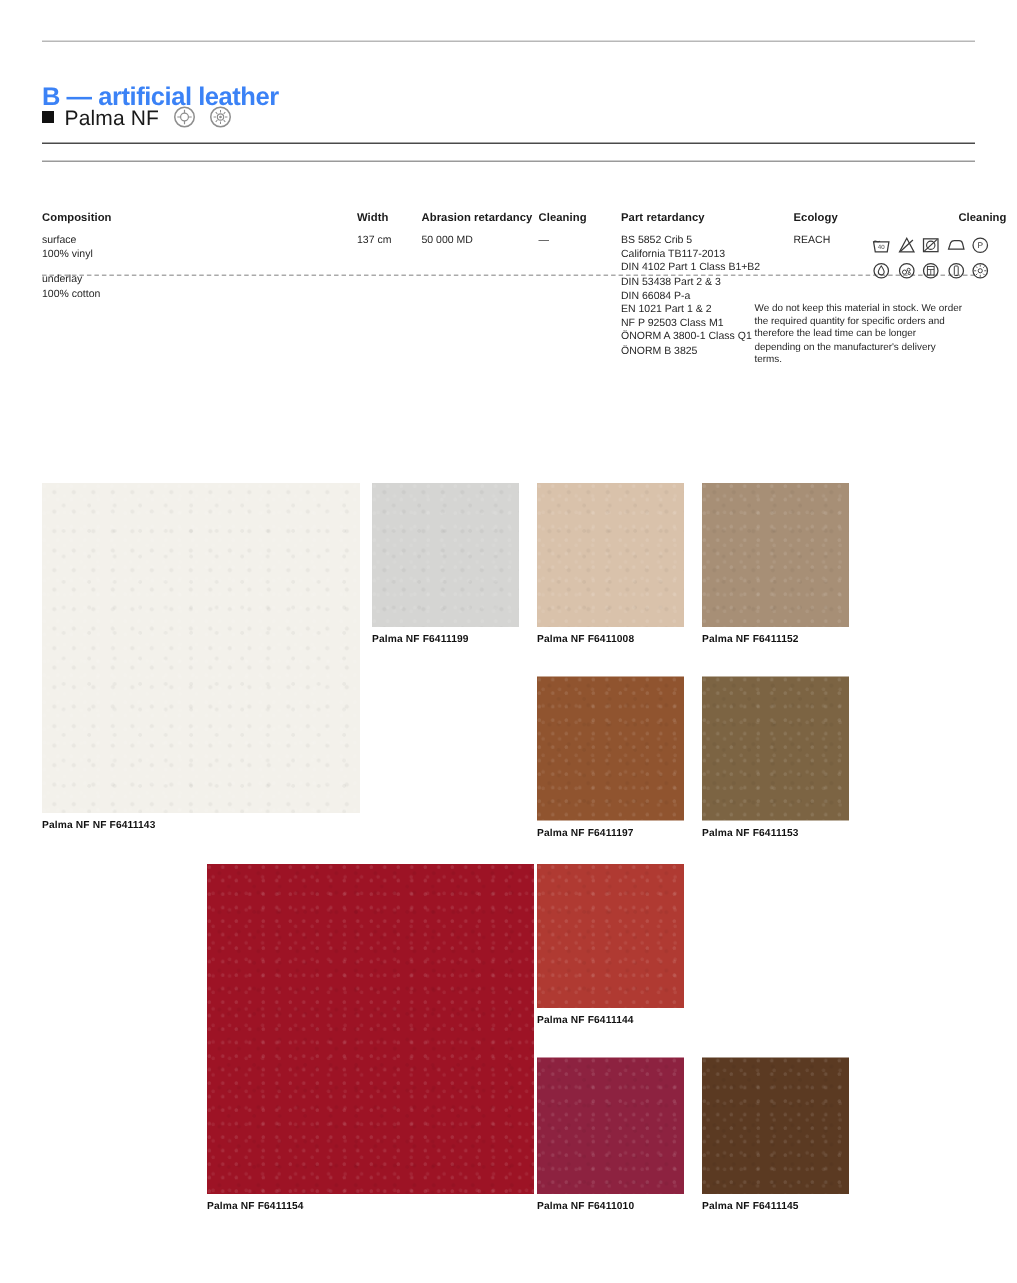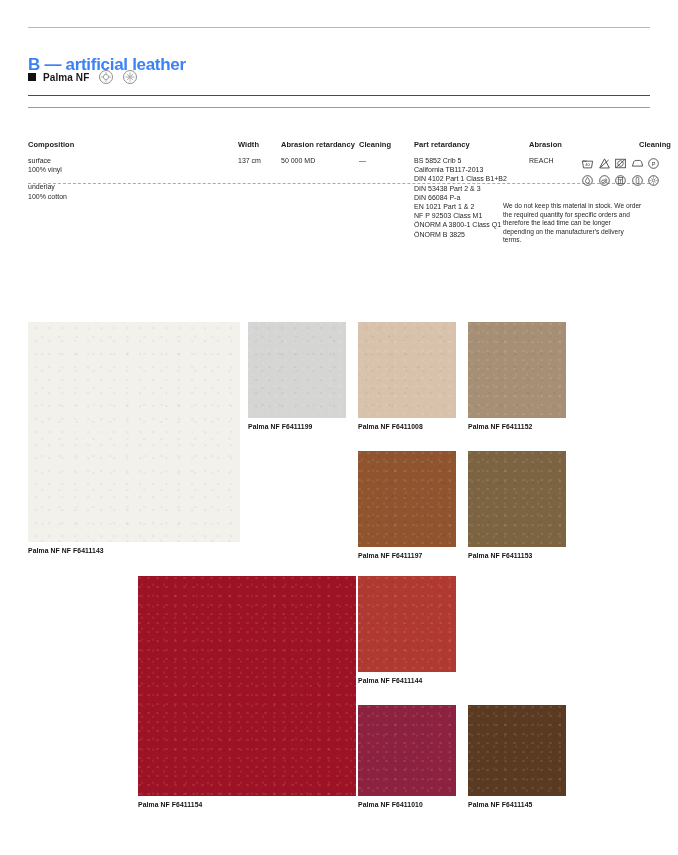--- a/index.html
+++ b/index.html
@@ -14,21 +14,21 @@
   }
   .page{position:absolute;left:0;top:0;width:678px;height:855px;}
 
   
   .top-rule{position:absolute;left:28px;top:27px;width:622px;height:1px;background:#b8b8b8;}
   .heading{position:absolute;left:28px;top:33px;font-size:17px;font-weight:bold;letter-spacing:-0.3px;color:#3b82f6;margin-top:22px;}
 
   
   .family-row{position:absolute;left:28px;top:70px;display:flex;align-items:center;gap:7px;}
   .sq{width:8px;height:8px;background:#111;display:inline-block;}
-  .family-name{font-size:10px;font-weight:bold;letter-spacing:.1px;}
+  .family-name{font-size:14px;font-weight:normal;letter-spacing:.1px;}
   .badge{width:12px;height:12px;border:1px solid #8e8e8e;border-radius:50%;display:inline-block;position:relative;margin-left:3px;}
   .badge svg{position:absolute;left:0;top:0;}
 
   
   .tbl{position:absolute;left:28px;top:95px;width:622px;}
   .rule{position:absolute;left:0;width:622px;height:1px;background:#4a4a4a;}
   .rule.r1{top:0px;}
   .rule.r2{top:12px;background:#9a9a9a;}
   .rule-dash{position:absolute;left:0;top:88px;width:622px;height:0;border-top:1px dashed #aaaaaa;}
 
@@ -133,21 +133,21 @@
         <div>DIN 53438 Part 2 &amp; 3</div>
         <div>DIN 66084 P-a</div>
         <div>EN 1021 Part 1 &amp; 2</div>
         <div>NF P 92503 Class M1</div>
         <div>ÖNORM A 3800-1 Class Q1</div>
         <div>ÖNORM B 3825</div>
       </div>
     </div>
 
     <div class="col c-eco">
-      <div class="chead">Abrasion</div>
+      <div class="chead">Ecology</div>
       <div class="cbody">REACH</div>
     </div>
 
     <div class="col c-clean">
       <div class="chead">Cleaning</div>
 
       <div class="icon-row">
         <svg class="ci" viewBox="0 0 14 14">
           <path d="M1.5 4.5h11l-1.2 7.2H2.7z" fill="none" stroke="#3a3a3a" stroke-width=".9"></path>
           <path d="M1.5 4.5c1.6-1.5 3.1 1 4.6-.4" fill="none" stroke="#3a3a3a" stroke-width=".8"></path>

